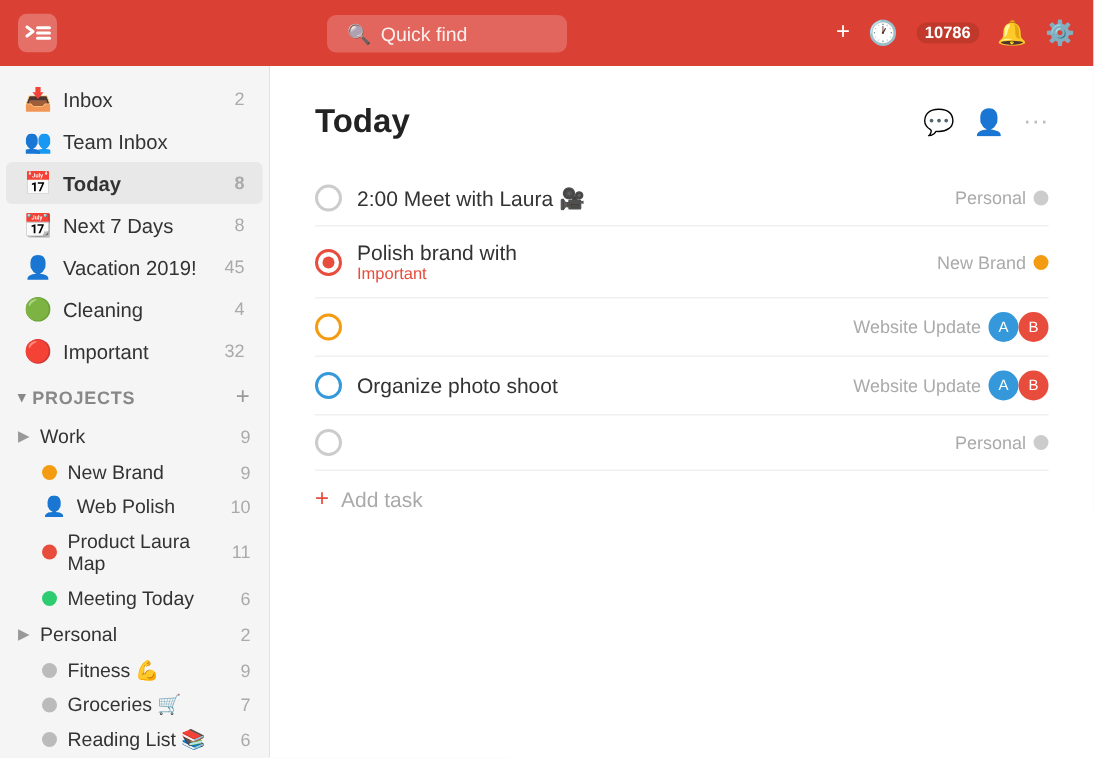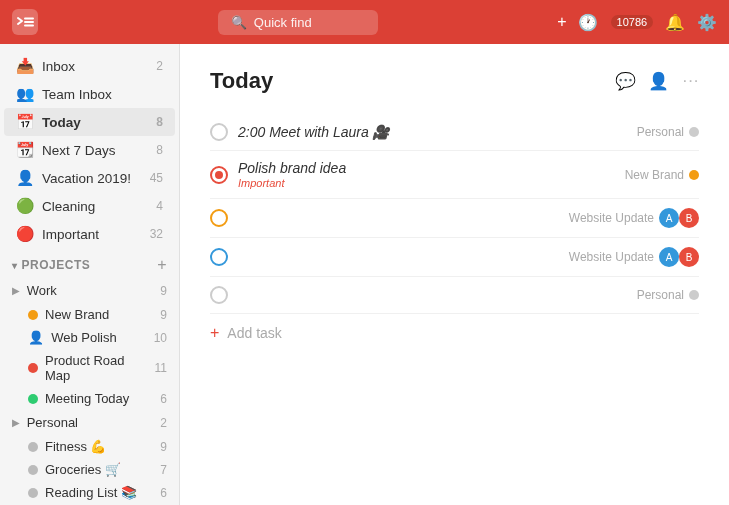--- a/index.html
+++ b/index.html
@@ -28,21 +28,21 @@
       display: flex;
       align-items: center;
       gap: 6px;
       color: rgba(255,255,255,0.9);
       font-size: 13px;
       cursor: pointer;
       min-width: 160px;
     }
     .topbar-right { display: flex; align-items: center; gap: 12px; color: white; }
     .topbar-icon { color: white; font-size: 16px; cursor: pointer; }
-    .topbar-count { background: #c0392b; border-radius: 10px; padding: 1px 6px; font-size: 11px; color: white; font-weight: normal; }
+    .topbar-count { background: #c0392b; border-radius: 10px; padding: 1px 6px; font-size: 11px; color: white; font-weight: bold; }
 
     
     .layout { display: flex; height: calc(505px - 44px); }
 
     
     .sidebar {
       width: 180px;
       background: #f5f5f5;
       border-right: 1px solid #e0e0e0;
       overflow-y: auto;
@@ -153,21 +153,21 @@
       border: 2px solid #ccc;
       flex-shrink: 0;
       cursor: pointer;
       display: flex;
       align-items: center;
       justify-content: center;
     }
     .task-checkbox.red { border-color: #e74c3c; }
     .task-checkbox.orange { border-color: #f39c12; }
     .task-checkbox.blue { border-color: #3498db; }
-    .task-text { flex: 1; color: #333; font-size: 14px; font-style: italic; }
+    .task-text { flex: 1; color: #333; font-size: 14px; }
     .task-sub { font-size: 11px; color: #e74c3c; display: block; margin-top: 1px; }
     .task-tags {
       display: flex;
       align-items: center;
       gap: 5px;
       font-size: 12px;
       color: #999;
       margin-left: auto;
       flex-shrink: 0;
     }
@@ -283,21 +283,21 @@
     </div>
 
     <div class="sub-project-item">
       <span class="item-icon" style="color:#3498db; font-size:13px;">👤</span>
       <span>Web Polish</span>
       <span class="count">10</span>
     </div>
 
     <div class="sub-project-item">
       <span class="dot" style="background:#e74c3c;"></span>
-      <span>Product Road Map</span>
+      <span>Product Laura Map</span>
       <span class="count">11</span>
     </div>
 
     <div class="sub-project-item">
       <span class="dot" style="background:#2ecc71;"></span>
       <span>Meeting Today</span>
       <span class="count">6</span>
     </div>
 
     <div class="group-item">
@@ -348,40 +348,43 @@
         <span class="task-tag">Personal</span>
         <span class="tag-dot" style="background:#ccc;"></span>
       </div>
     </div>
 
     <div class="task-item">
       <div class="task-checkbox red">
         <span style="width:8px;height:8px;border-radius:50%;background:#e74c3c;display:block;"></span>
       </div>
       <div class="task-text">
-        <span>Polish brand idea</span>
+        <span>Polish brand with</span>
         <span class="task-sub">Important</span>
       </div>
       <div class="task-tags">
         <span class="task-tag">New Brand</span>
         <span class="tag-dot" style="background:#f39c12;"></span>
       </div>
     </div>
 
     <div class="task-item">
       <div class="task-checkbox orange"></div>
       <div class="task-tags">
         <span class="task-tag">Website Update</span>
         <div class="avatar" style="background:#3498db;">A</div>
         <div class="avatar" style="background:#e74c3c; margin-left:-5px;">B</div>
       </div>
     </div>
 
     <div class="task-item">
       <div class="task-checkbox blue"></div>
+      <div class="task-text">
+        <span>Organize photo shoot</span>
+      </div>
       <div class="task-tags">
         <span class="task-tag">Website Update</span>
         <div class="avatar" style="background:#3498db;">A</div>
         <div class="avatar" style="background:#e74c3c; margin-left:-5px;">B</div>
       </div>
     </div>
 
     <div class="task-item">
       <div class="task-checkbox"></div>
       <div class="task-tags">

